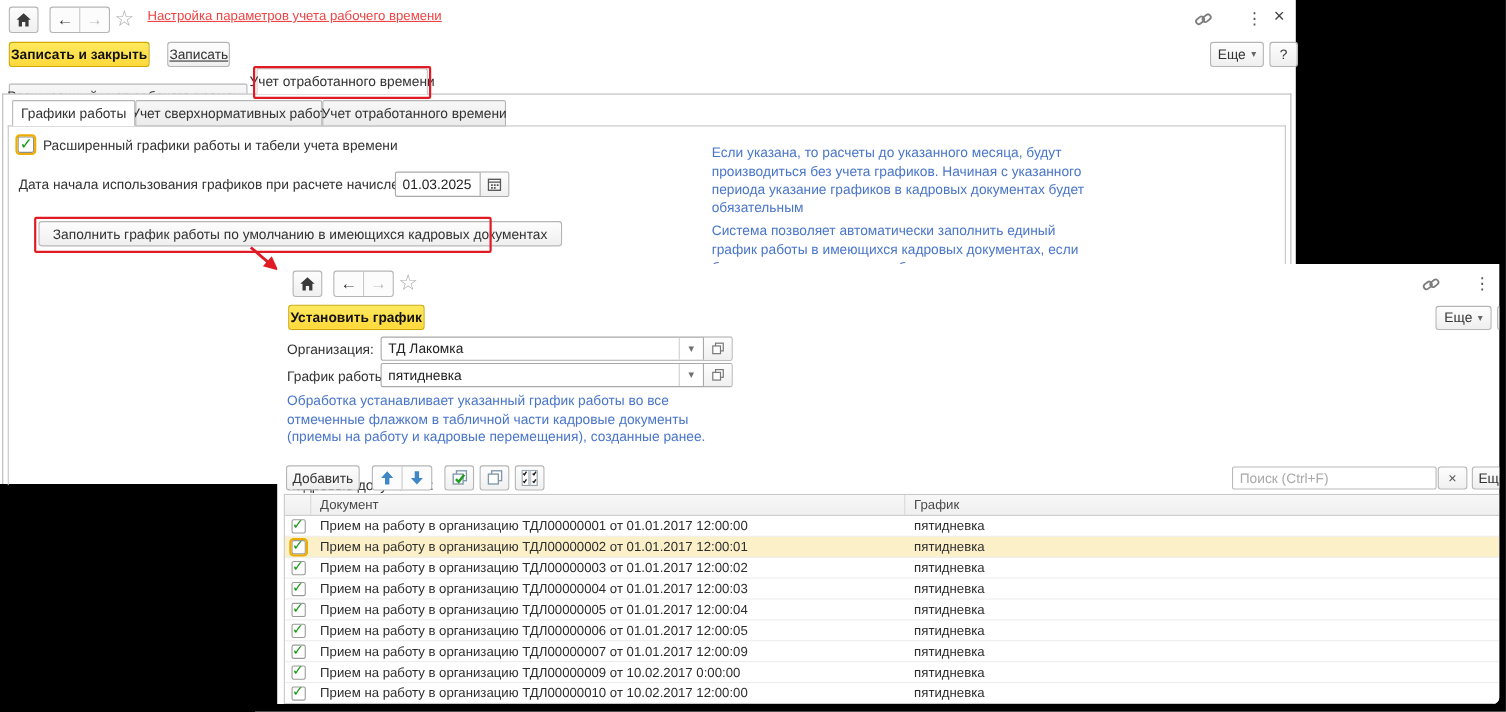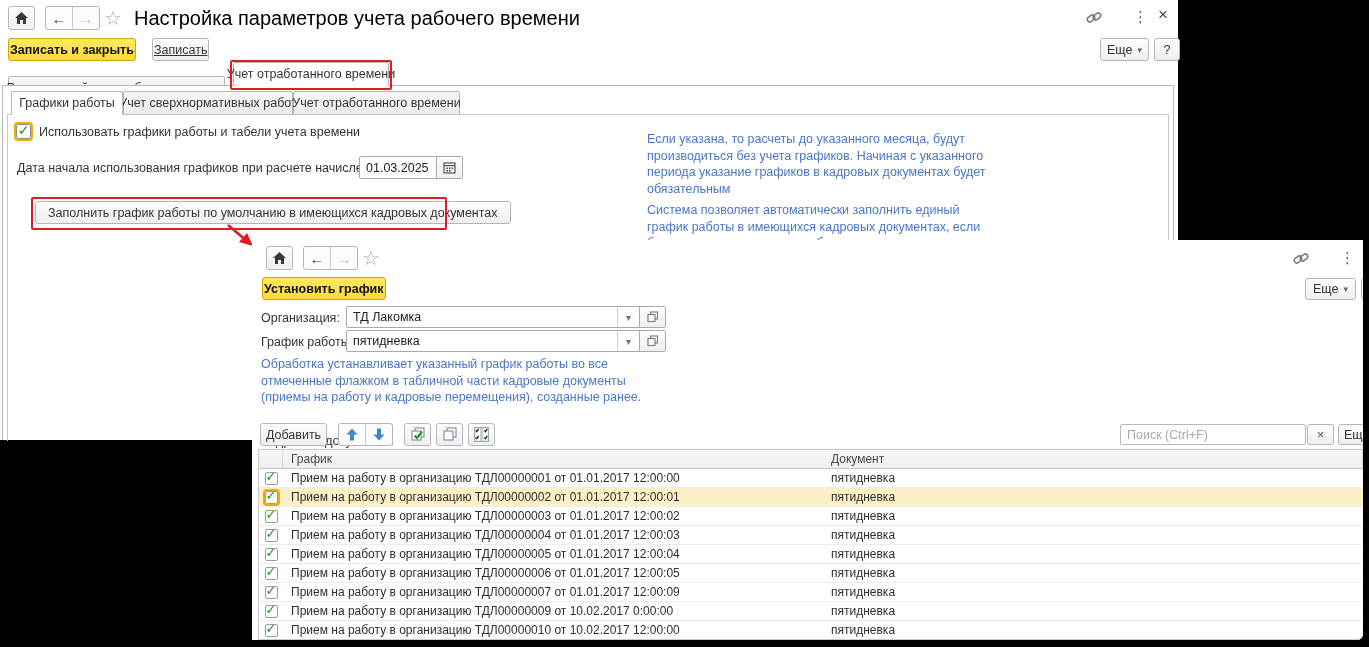--- a/index.html
+++ b/index.html
@@ -30,21 +30,21 @@
     overflow:hidden;background:#fcfcfc;box-sizing:border-box;
   }
   .navgroup .navcell{
     width:26px;height:22px;display:flex;align-items:center;justify-content:center;
     font-size:15px;
   }
   .navgroup .navcell + .navcell{border-left:1px solid #c9c9c9;}
   .arrow-enabled{color:#3c3c3c;font-weight:bold;}
   .arrow-disabled{color:#bdbdbd;font-weight:bold;}
   .star{position:absolute;font-size:20px;color:#a9a9a9;line-height:20px;}
-  .wtitle{position:absolute;font-size:20px;color:#000000;white-space:nowrap;}
+  .wtitle{position:absolute;font-size:12px;color:#ef4444;white-space:nowrap;text-decoration:underline;}
   .headicon{position:absolute;color:#7d7d7d;}
   .dots{font-size:15px;color:#555;letter-spacing:0;}
   .closex{font-size:17px;color:#444;}
   .tab{
     position:absolute;height:24px;display:flex;align-items:center;justify-content:center;
     font-size:12.5px;color:#333;background:linear-gradient(#f7f7f7,#ebebeb);
     border:1px solid #b5b5b5;box-sizing:border-box;padding:0 10px;white-space:nowrap;
     border-radius:2px 2px 0 0;
   }
   .tab.active{background:#fff;border-bottom:1px solid #fff;z-index:3;}
@@ -133,21 +133,21 @@
     <div class="tab" style="left:120px;top:5px;width:170px;">Учет сверхнормативных работ</div>
     <div class="tab" style="left:290px;top:5px;width:167px;">Учет отработанного времени</div>
     <div class="tab active" style="left:8px;top:5px;width:112px;border-bottom:1px solid #fff;">Графики работы</div>
 
     <div class="abs" style="left:4px;top:28px;width:1162px;height:327px;border:1px solid #c6c6c6;border-bottom:none;box-sizing:border-box;">
 
       
       <span class="cb focus-ring abs" style="left:8px;top:9px;">
         <span class="tickmark">✓</span>
       </span>
-      <div class="fieldlbl" style="left:31px;top:10px;">Использовать графики работы и табели учета времени</div>
+      <div class="fieldlbl" style="left:31px;top:10px;">Расширенный графики работы и табели учета времени</div>
 
       
       <div class="fieldlbl" style="left:9px;top:46px;">Дата начала использования графиков при расчете начислений:</div>
       <div class="combo" style="left:351px;top:41px;width:104px;height:23px;">
         <span class="val">01.03.2025</span>
         <span class="open">
           <svg width="13" height="13" viewBox="0 0 13 13">
             <rect x="1" y="2" width="11" height="10" fill="none" stroke="#555" stroke-width="1.2"></rect>
             <line x1="1" y1="4.6" x2="12" y2="4.6" stroke="#555" stroke-width="1.2"></line>
             <rect x="3.4" y="6.5" width="1.6" height="1.6" fill="#555"></rect>
@@ -265,22 +265,22 @@
       <path d="M10.2 10.4 L11.4 11.6 L13.2 8.8" fill="none" stroke="#222" stroke-width="1.3"></path>
     </svg>
   </div>
   <input class="searchbox" style="left: 868px; top: 184px; width: 186px; height: 21px;" placeholder="Поиск (Ctrl+F)">
   <div class="iconbtn" style="left:1055px;top:184px;width:27px;height:21px;color:#555;font-size:13px;">×</div>
   <div class="btn" style="left:1086px;top:184px;height:21px;width:46px;padding:0 5px;justify-content:flex-start;">Еще</div>
 
   <div class="tbl" style="left:6px;top:209px;width:1105px;height:191px;">
     <div class="thead">
       <div class="hc cbcol"></div>
+      <div class="hc doccol">Документ</div>
       <div class="hc schcol">График</div>
-      <div class="hc doccol">Документ</div>
     </div>
     <div>
 
         <div class="trow">
           <div class="cbc">
             <span class="rowcb">
               <span class="tickmark">✓</span>
             </span>
           </div>
           <div class="docc">Прием на работу в организацию ТДЛ00000001 от 01.01.2017 12:00:00</div>

